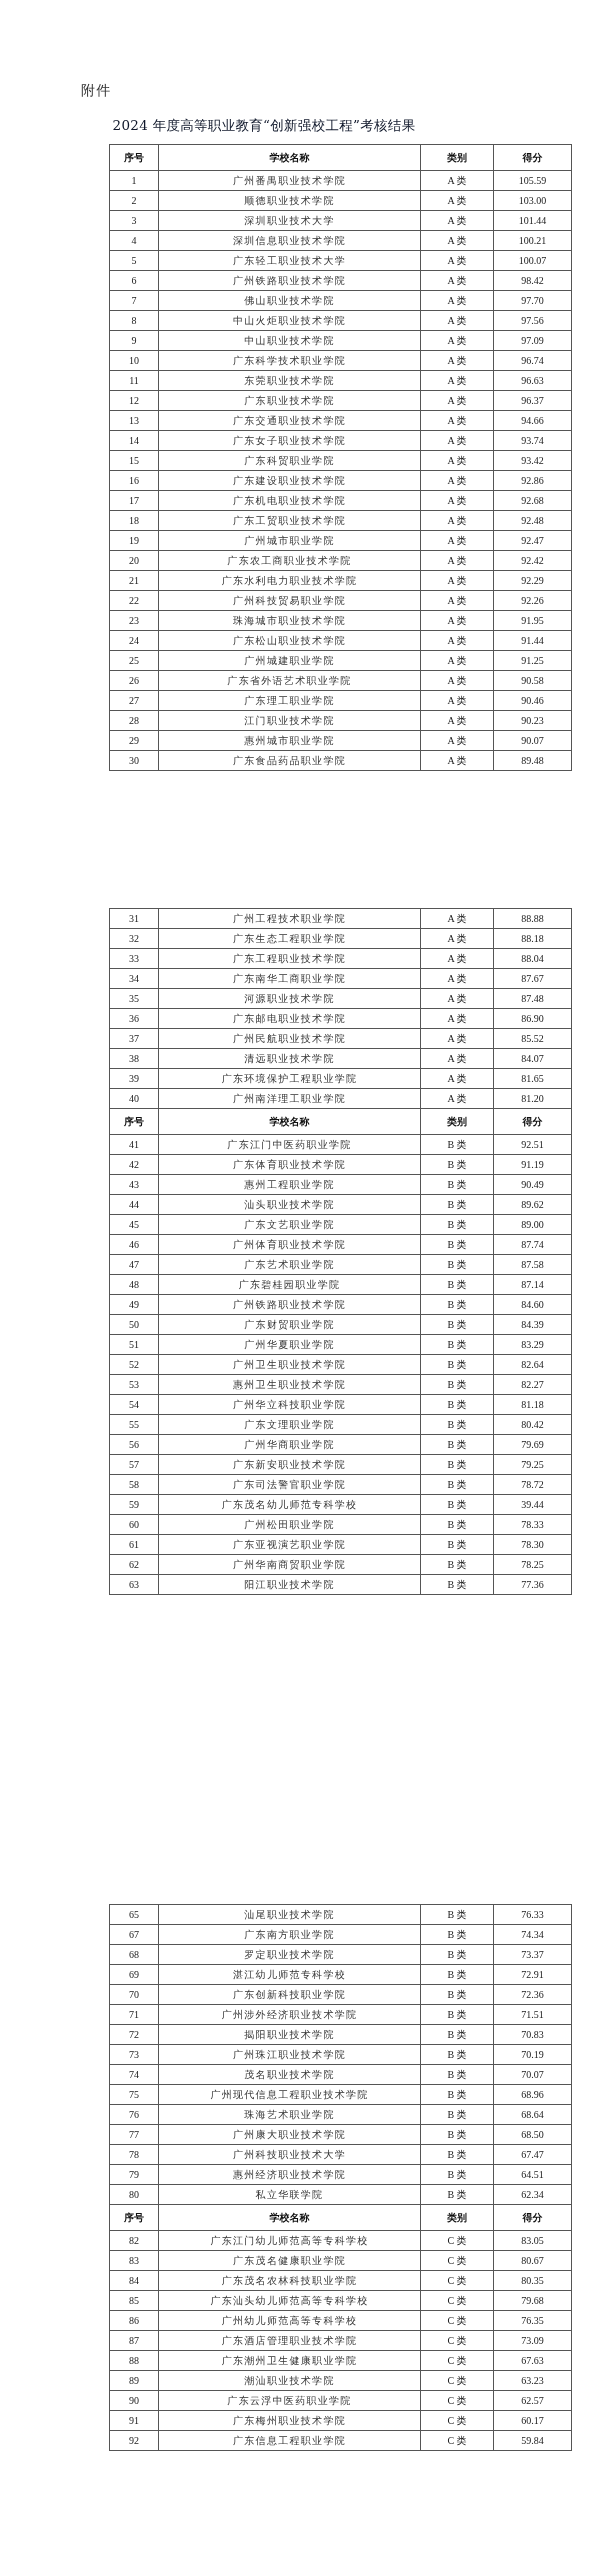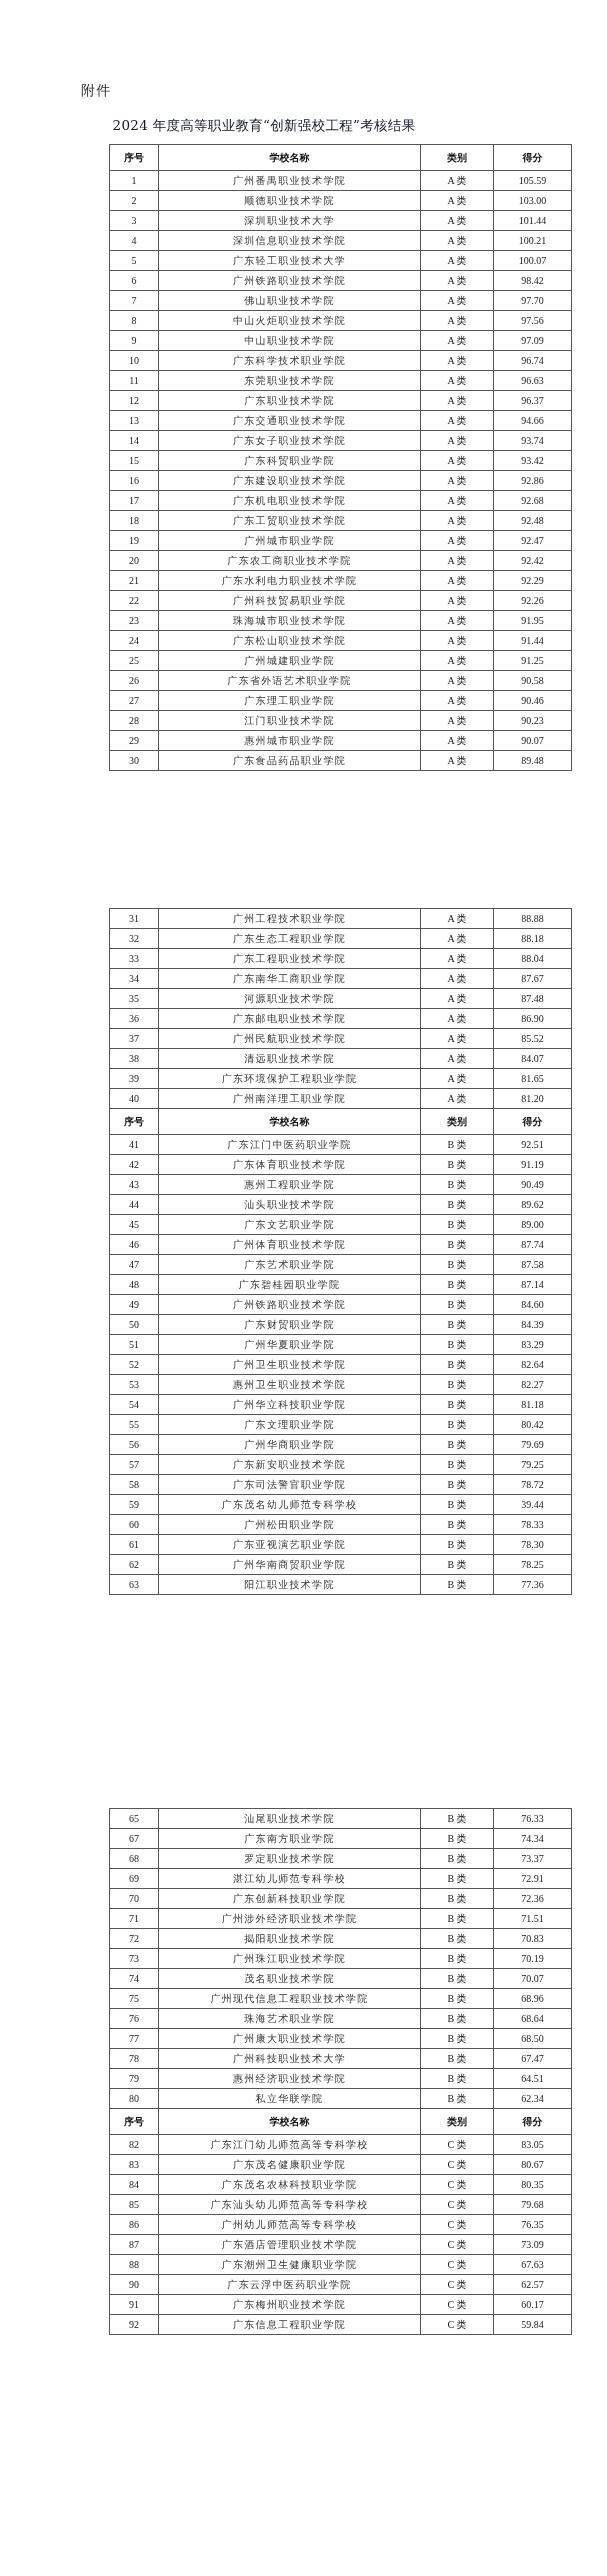--- a/index.html
+++ b/index.html
@@ -431,21 +431,21 @@
           <td class="score">78.25</td>
         </tr>
         <tr class="row">
           <td class="no">63</td>
           <td class="name">阳江职业技术学院</td>
           <td class="type">B 类</td>
           <td class="score">77.36</td>
         </tr>
       </tbody>
     </table>
-    <table class="res" style="top: 1808px;">
+    <table class="res" style="top: 1904px;">
       <colgroup>
         <col class="c-no">
         <col class="c-name">
         <col class="c-type">
         <col class="c-score">
       </colgroup>
       <tbody>
         <tr class="row">
           <td class="no">65</td>
           <td class="name">汕尾职业技术学院</td>
@@ -578,20 +578,26 @@
           <td class="type">C 类</td>
           <td class="score">73.09</td>
         </tr>
         <tr class="row">
           <td class="no">88</td>
           <td class="name">广东潮州卫生健康职业学院</td>
           <td class="type">C 类</td>
           <td class="score">67.63</td>
         </tr>
         <tr class="row">
+          <td class="no">89</td>
+          <td class="name">潮汕职业技术学院</td>
+          <td class="type">C 类</td>
+          <td class="score">63.23</td>
+        </tr>
+        <tr class="row">
           <td class="no">90</td>
           <td class="name">广东云浮中医药职业学院</td>
           <td class="type">C 类</td>
           <td class="score">62.57</td>
         </tr>
         <tr class="row">
           <td class="no">91</td>
           <td class="name">广东梅州职业技术学院</td>
           <td class="type">C 类</td>
           <td class="score">60.17</td>

